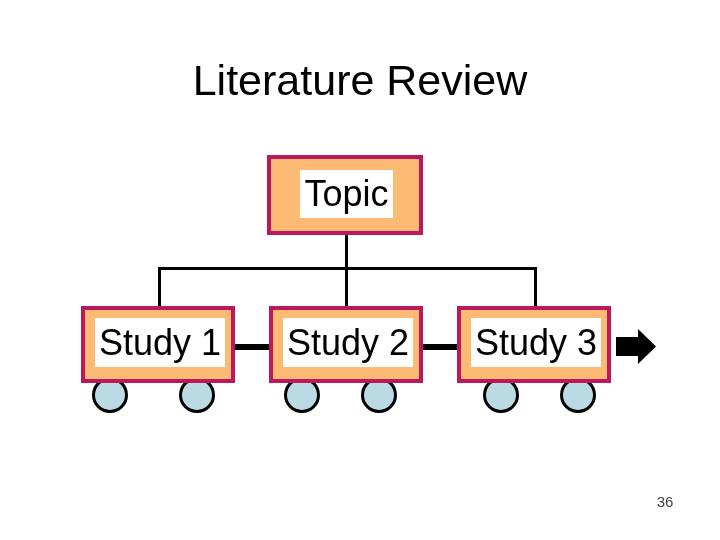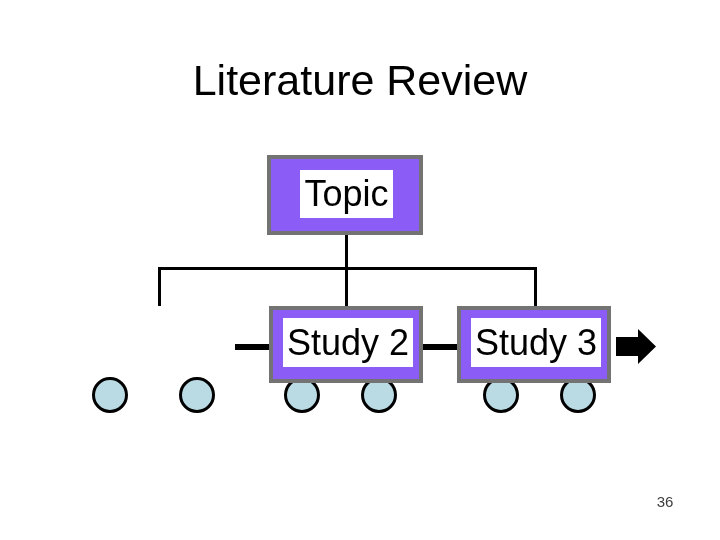--- a/index.html
+++ b/index.html
@@ -32,22 +32,22 @@
   .line-h        { left: 158px; top: 267px; width: 379px; height: 3px; }
   .line-left-v   { left: 158px; top: 267px; width: 3px;  height: 39px; }
   .line-right-v  { left: 534px; top: 267px; width: 3px;  height: 39px; }
   
   .coupling { position: absolute; top: 344px; height: 6px; background: #000000; z-index: 1; }
   .coupling-1 { left: 235px; width: 34px; }
   .coupling-2 { left: 423px; width: 34px; }
   
   .node {
     position: absolute;
-    background: #8b5cf6;
-    border: 4px solid #737373;
+    background: #fdba74;
+    border: 4px solid #be185d;
     box-sizing: border-box;
     z-index: 2;
   }
   .node-topic { left: 267px; top: 155px; width: 156px; height: 80px; }
   .node-study { top: 306px; width: 154px; height: 77px; }
   .node-study-1 { left: 81px; }
   .node-study-2 { left: 269px; padding-left: 45px; }
   .node-study-3 { left: 457px; padding-left: 28px; }
   .node-label {
     position: absolute;
@@ -111,20 +111,23 @@
   <div class="wheel wheel-5"></div>
   <div class="wheel wheel-6"></div>
 
   <div class="coupling coupling-1"></div>
   <div class="coupling coupling-2"></div>
 
   <div class="node node-topic">
     <div class="node-label">Topic</div>
   </div>
 
+  <div class="node node-study node-study-1">
+    <div class="node-label">Study 1</div>
+  </div>
   <div class="node node-study node-study-2">
     <div class="node-label">Study 2</div>
   </div>
   <div class="node node-study node-study-3">
     <div class="node-label">Study 3</div>
   </div>
 
   <svg class="flow-arrow" width="46" height="43" viewBox="0 0 46 43">
     <polygon points="3,12 25,12 25,4 43,21.5 25,39 25,31 3,31" fill="#000000"></polygon>
   </svg>

